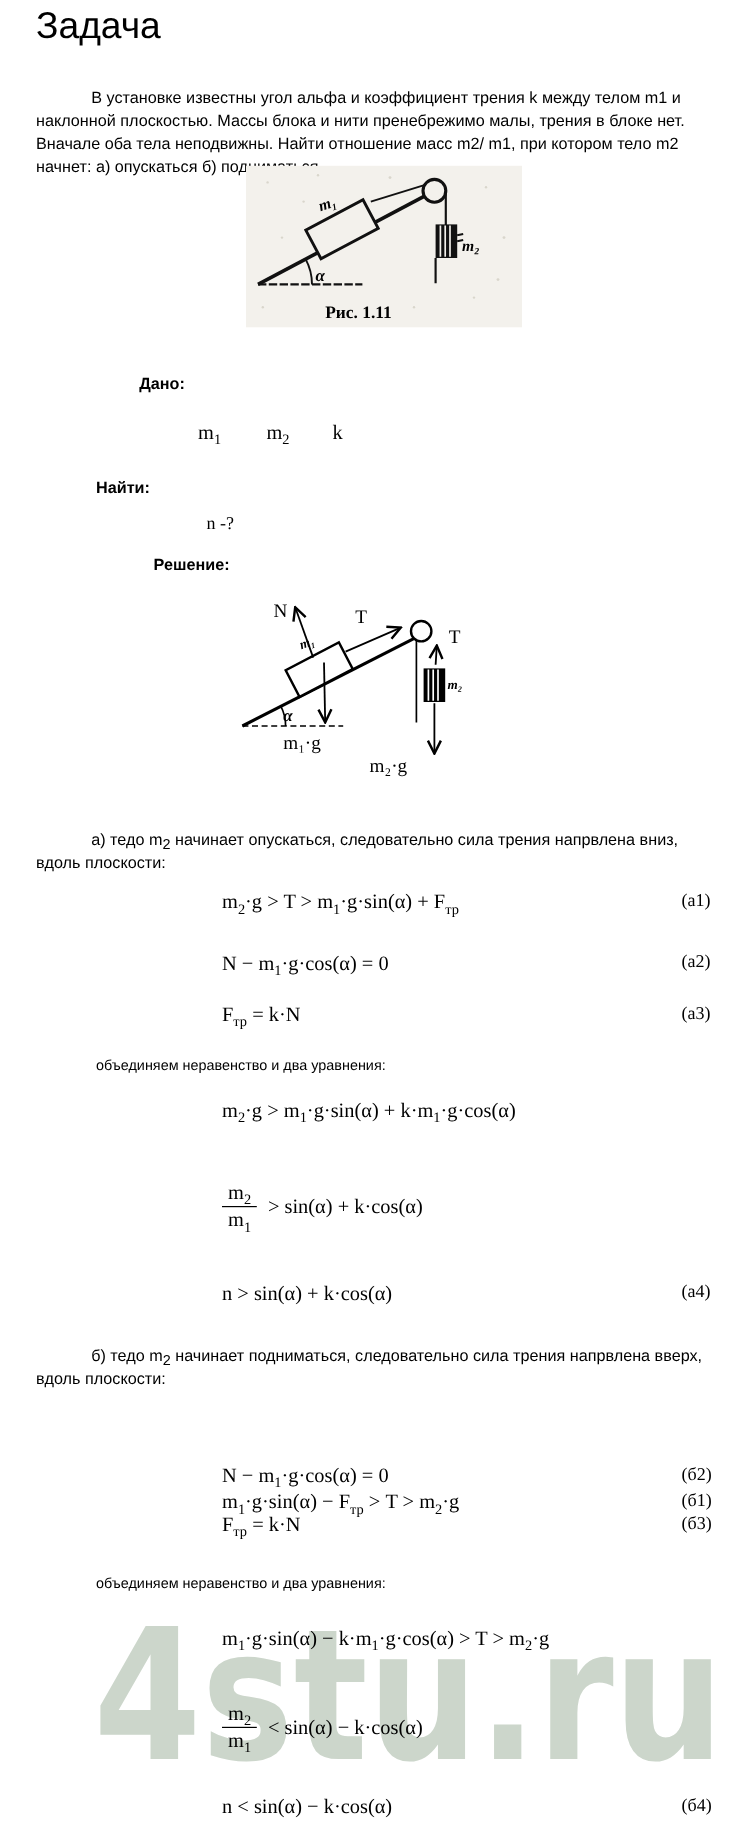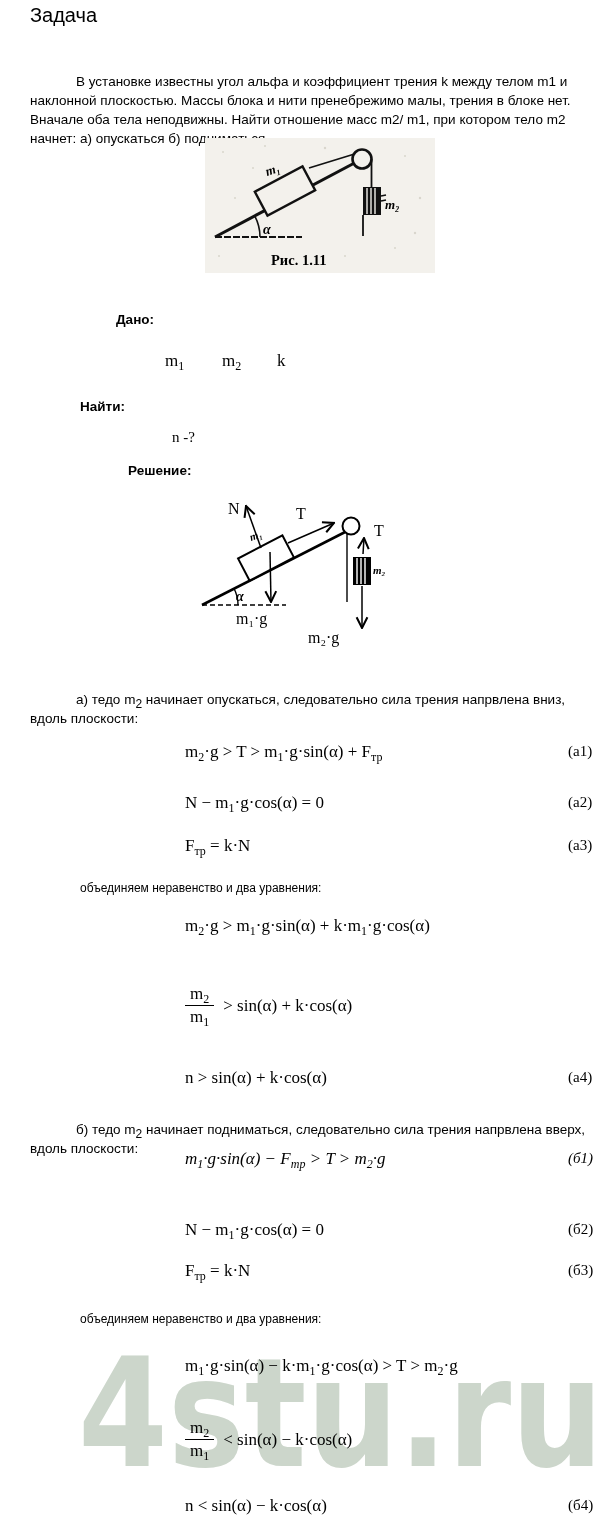--- a/index.html
+++ b/index.html
@@ -1,21 +1,21 @@
 <!DOCTYPE html>
 <html><head>
 <meta charset="utf-8">
 <style>
   html,body{margin:0;padding:0;background:#fff;}
   .page{position:relative;width:615px;height:1528px;background:#fff;overflow:hidden;
         font-family:"Liberation Sans",sans-serif;color:#000;}
   .watermark{position:absolute;left:78px;top:1338px;z-index:0;
         font-family:"DejaVu Sans",sans-serif;font-weight:bold;font-size:152px;line-height:1;
         color:#ccd6cb;transform:scaleX(0.85);transform-origin:left top;white-space:nowrap;}
-  .title{position:absolute;left:30px;top:4px;font-size:20px;}
+  .title{position:absolute;left:30px;top:4px;font-size:31px;}
   .para{position:absolute;left:30px;width:558px;font-size:13.5px;line-height:19px;}
   .indent{text-indent:46px;}
   .h{position:absolute;left:80px;font-weight:bold;font-size:13.5px;}
   .plain{position:absolute;font-size:12px;}
   .eq{position:absolute;left:0;width:490px;font-family:"Liberation Serif","DejaVu Serif",serif;
       font-size:17px;white-space:nowrap;}
   .eq .ex{margin-left:185px;}
   .eq .lbl{position:absolute;left:568px;top:1px;font-size:15px;}
   sub{font-size:12px;line-height:0;}
   .var{position:absolute;font-family:"Liberation Serif","DejaVu Serif",serif;font-size:17px;}
@@ -153,21 +153,21 @@
     <span>&gt; sin(α) + k·cos(α)</span>
   </div>
 
   <div class="eq" style="top:1068px;">
     <span class="ex">n &gt; sin(α) + k·cos(α)</span>
     <span class="lbl">(а4)</span>
   </div>
 
   <p class="para indent" style="top:1106px;">б) тедо m<sub>2</sub> начинает подниматься, следовательно сила трения напрвлена вверх, вдоль плоскости:</p>
 
-  <div class="eq" style="top:1149px;font-style:italic;">
+  <div class="eq" style="top:1242px;">
     <span class="ex">m<sub>1</sub>·g·sin(α) − F<sub>тр</sub> &gt; T &gt; m<sub>2</sub>·g</span>
     <span class="lbl">(б1)</span>
   </div>
   <div class="eq" style="top:1220px;">
     <span class="ex">N − m<sub>1</sub>·g·cos(α) = 0</span>
     <span class="lbl">(б2)</span>
   </div>
   <div class="eq" style="top:1261px;">
     <span class="ex">F<sub>тр</sub> = k·N</span>
     <span class="lbl">(б3)</span>

